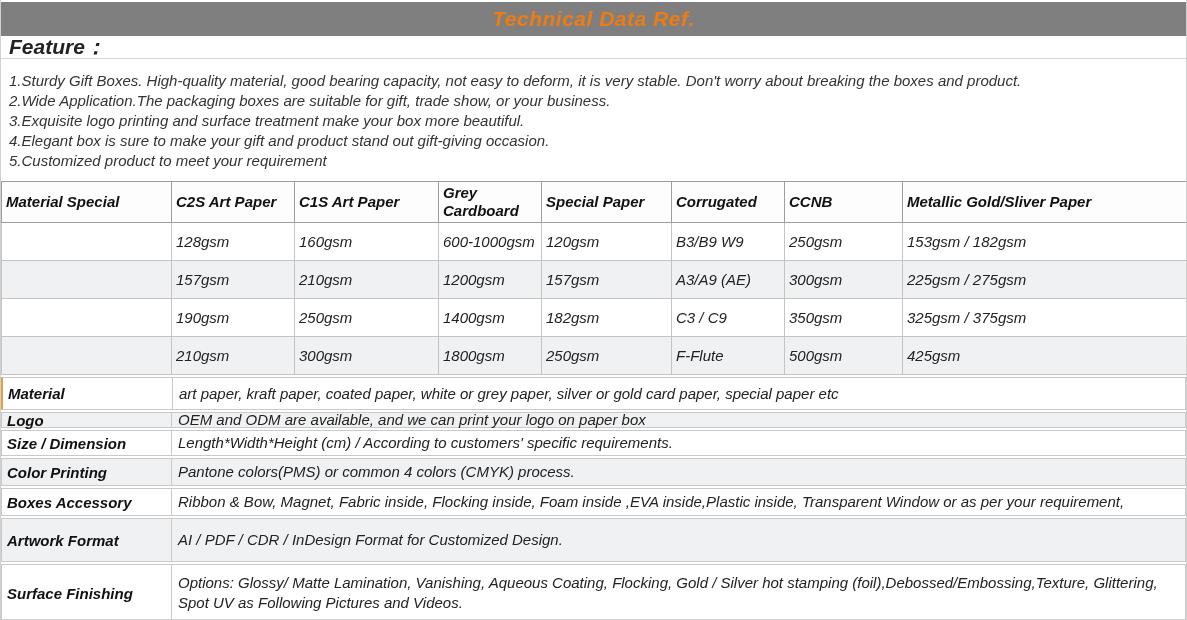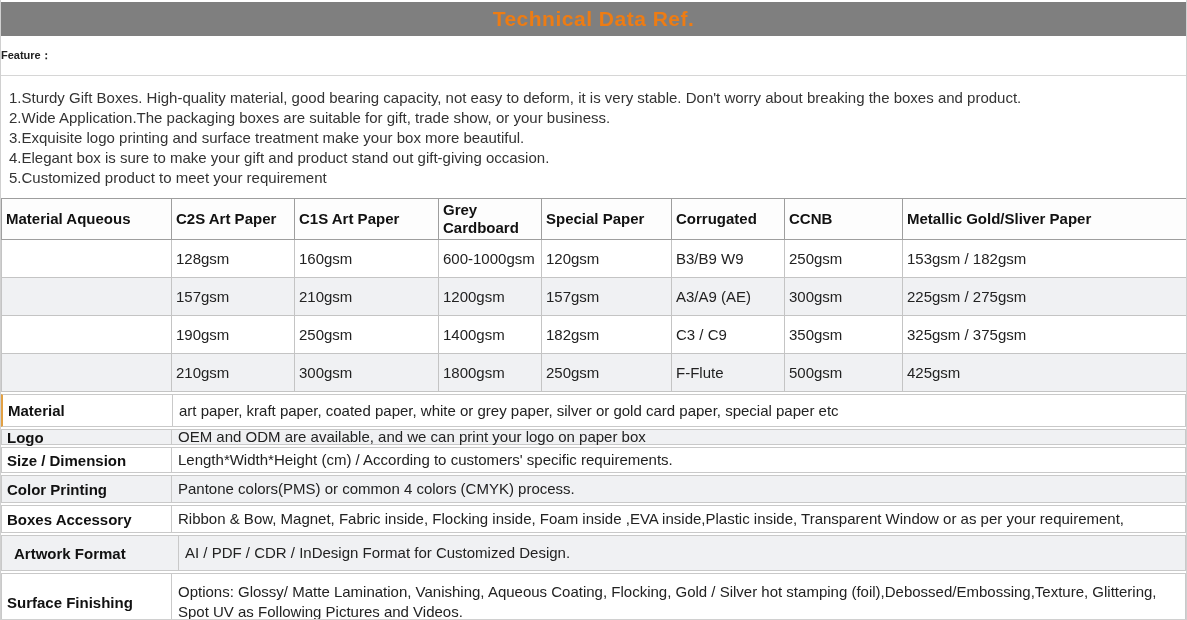--- a/index.html
+++ b/index.html
@@ -1,30 +1,30 @@
 <!DOCTYPE html>
 <html style="--title-bar-bg: #7F7F7F; --title-text: #ED7C14; --row-alt-bg: #F0F1F3; --grid-border: #C4C4C4; --header-border: #9E9E9E; --accent-left: #E2A144;"><head>
 <meta charset="utf-8">
 <style>
   * { margin:0; padding:0; box-sizing:border-box; }
   body { background:#ffffff; font-family:"Liberation Sans","DejaVu Sans",sans-serif; color:#1a1a1a; }
   .page {
     width:1187px; height:620px; background:#fff; overflow:hidden;
-    border:1px solid #d0d0d0; border-top:none; position:relative;
+    border:1px solid #d0d0d0; border-top:none; position:relative;font-style:italic;
   }
   .title-bar {
     height:34px; margin-top:2px; background:var(--title-bar-bg,#7f7f7f);
     display:flex; align-items:center; justify-content:center;
   }
   .title-bar .title-text {
     color:var(--title-text,#ED7C14); font-size:21px; font-weight:bold; letter-spacing:0.5px;
   }
   .feature-heading {
-    height:40px; border-bottom:1px solid #d6d6d6; display:flex; align-items:center;
-    padding-left:0; font-size:11px; font-weight:bold; color:#222;
+    height:23px; border-bottom:1px solid #d6d6d6; display:flex; align-items:center;
+    padding-left:8px; font-size:21px; font-weight:bold; color:#222;
   }
   .feature-list { padding:12px 8px 8px 8px; font-size:15px; line-height:20px; color:#333; }
   
   table.spec { width:1185px; border-collapse:collapse; table-layout:fixed; margin-top:2px; font-size:15px; }
   table.spec th {
     border:1px solid var(--header-border,#9e9e9e); background:#fdfdfd;
     font-weight:bold; height:41px; padding:1px 4px; text-align:left; vertical-align:middle;
     line-height:18px; color:#111;
   }
   table.spec td {
@@ -44,21 +44,21 @@
   }
   .detail-row .value {
     flex:1; display:flex; align-items:center; padding:2px 2px 2px 6px;
     font-size:15px; line-height:20px; color:#222;
   }
   .details .detail-row:nth-child(1){ height:33px; border-left:2px solid var(--accent-left,#e2a144); }
   .details .detail-row:nth-child(2){ height:16px; }
   .details .detail-row:nth-child(3){ height:26px; }
   .details .detail-row:nth-child(4){ height:28px; }
   .details .detail-row:nth-child(5){ height:28px; }
-  .details .detail-row:nth-child(6){ height:36px;padding-left:7px; }
+  .details .detail-row:nth-child(6){ height:44px; }
   .details .detail-row:nth-child(7){ height:58px; }
   .details .detail-row:nth-child(8){ height:29px; }
   .details .detail-row:nth-child(9){ height:31px;border-radius:6px; }
 </style>
 </head>
 <body>
 
 <div class="page">
 
   <div class="title-bar">
@@ -81,21 +81,21 @@
         <col style="width:123px">
         <col style="width:144px">
         <col style="width:103px">
       <col style="width:130px">
         <col style="width:113px">
         <col style="width:118px">
         <col style="width:284px">
     </colgroup>
     <thead>
       <tr>
-        <th>Material Aqueous</th>
+        <th>Material Special</th>
         <th>C2S Art Paper</th>
         <th>C1S Art Paper</th>
         <th>Grey Cardboard</th>
         <th>Special Paper</th>
         <th>Corrugated</th>
         <th>CCNB</th>
         <th>Metallic Gold/Sliver Paper</th>
       </tr>
     </thead>
     <tbody>

